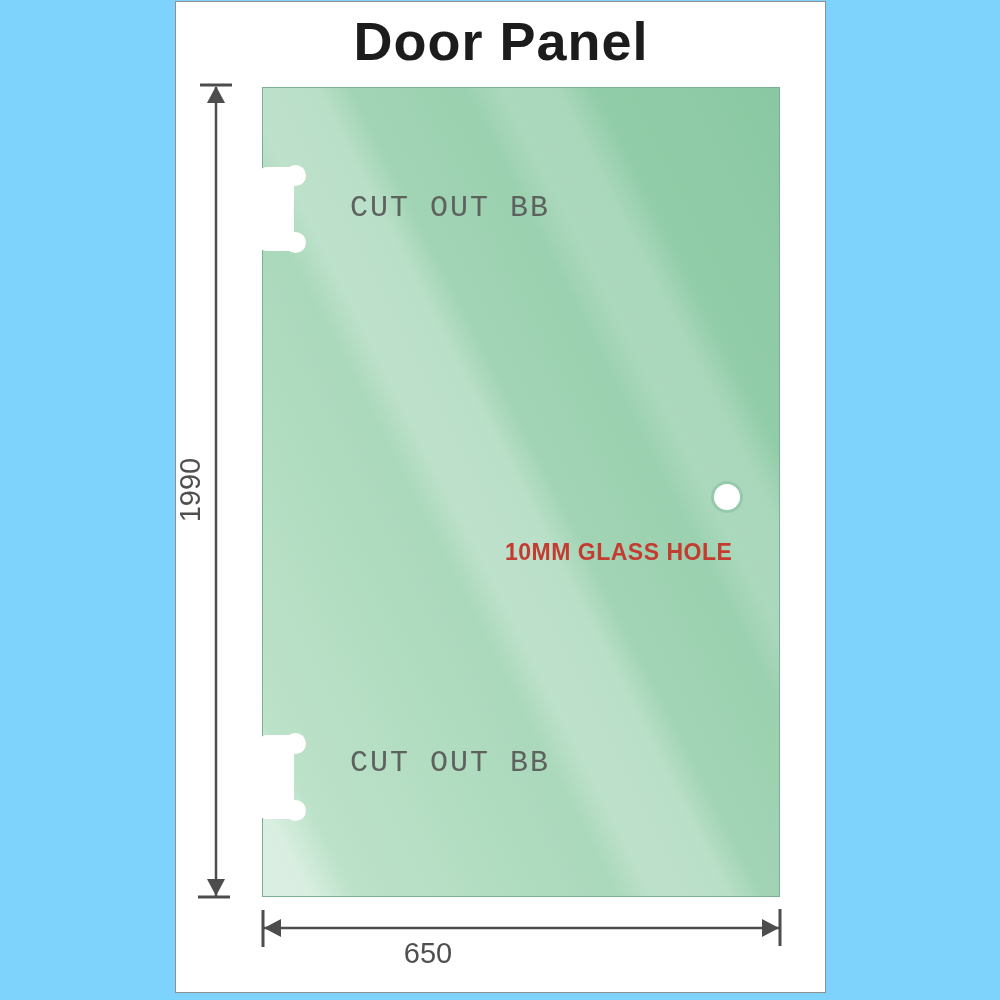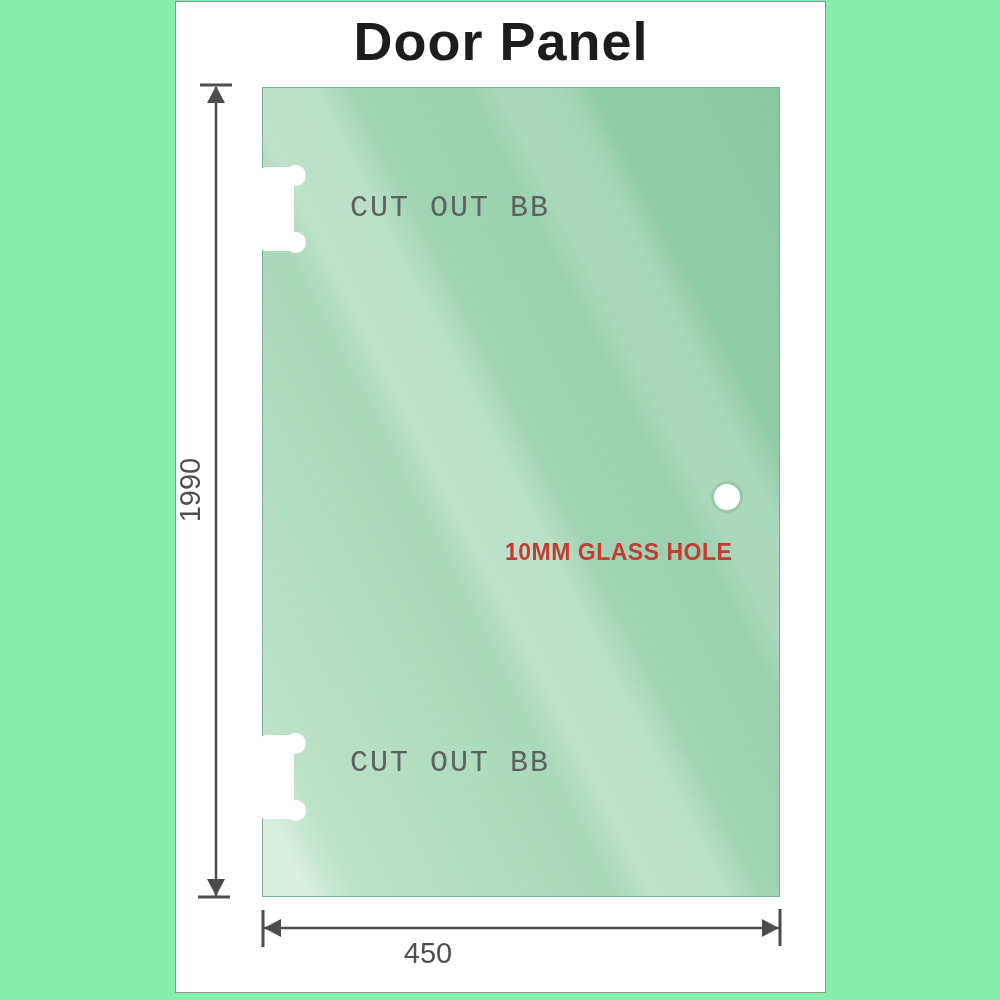--- a/index.html
+++ b/index.html
@@ -1,16 +1,16 @@
 <!DOCTYPE html>
 <html><head>
 <meta charset="utf-8">
 <style>
   html,body{margin:0;padding:0;background:#ffffff;}
-  .page{position:relative;width:1000px;height:1000px;background:#86efac;
+  .page{position:relative;width:1000px;height:1000px;background:#7dd3fc;
         font-family:"Liberation Sans",sans-serif;overflow:hidden;}
 
   
   .frame{position:absolute;left:175px;top:1px;width:651px;height:992px;
          background:#ffffff;border:1px solid #8f8f8f;box-sizing:border-box;}
 
   
   .title{position:absolute;left:176px;top:10px;width:650px;text-align:center;
          font-size:54px;font-weight:bold;letter-spacing:1px;color:#1c1c1c;}
 
@@ -95,15 +95,15 @@
     <g stroke="#4d4d4d" fill="#4d4d4d">
       <line x1="263" y1="928" x2="780" y2="928" stroke-width="2.5"></line>
       <line x1="263" y1="910" x2="263" y2="947" stroke-width="3"></line>
       <line x1="780" y1="909" x2="780" y2="946" stroke-width="3"></line>
       <polygon points="264,928 281,919 281,937" stroke="none"></polygon>
       <polygon points="779,928 762,919 762,937" stroke="none"></polygon>
     </g>
   </svg>
 
   <div class="dim dim-height">1990</div>
-  <div class="dim dim-width">450</div>
+  <div class="dim dim-width">650</div>
 
 </div>
 
 </body></html>

